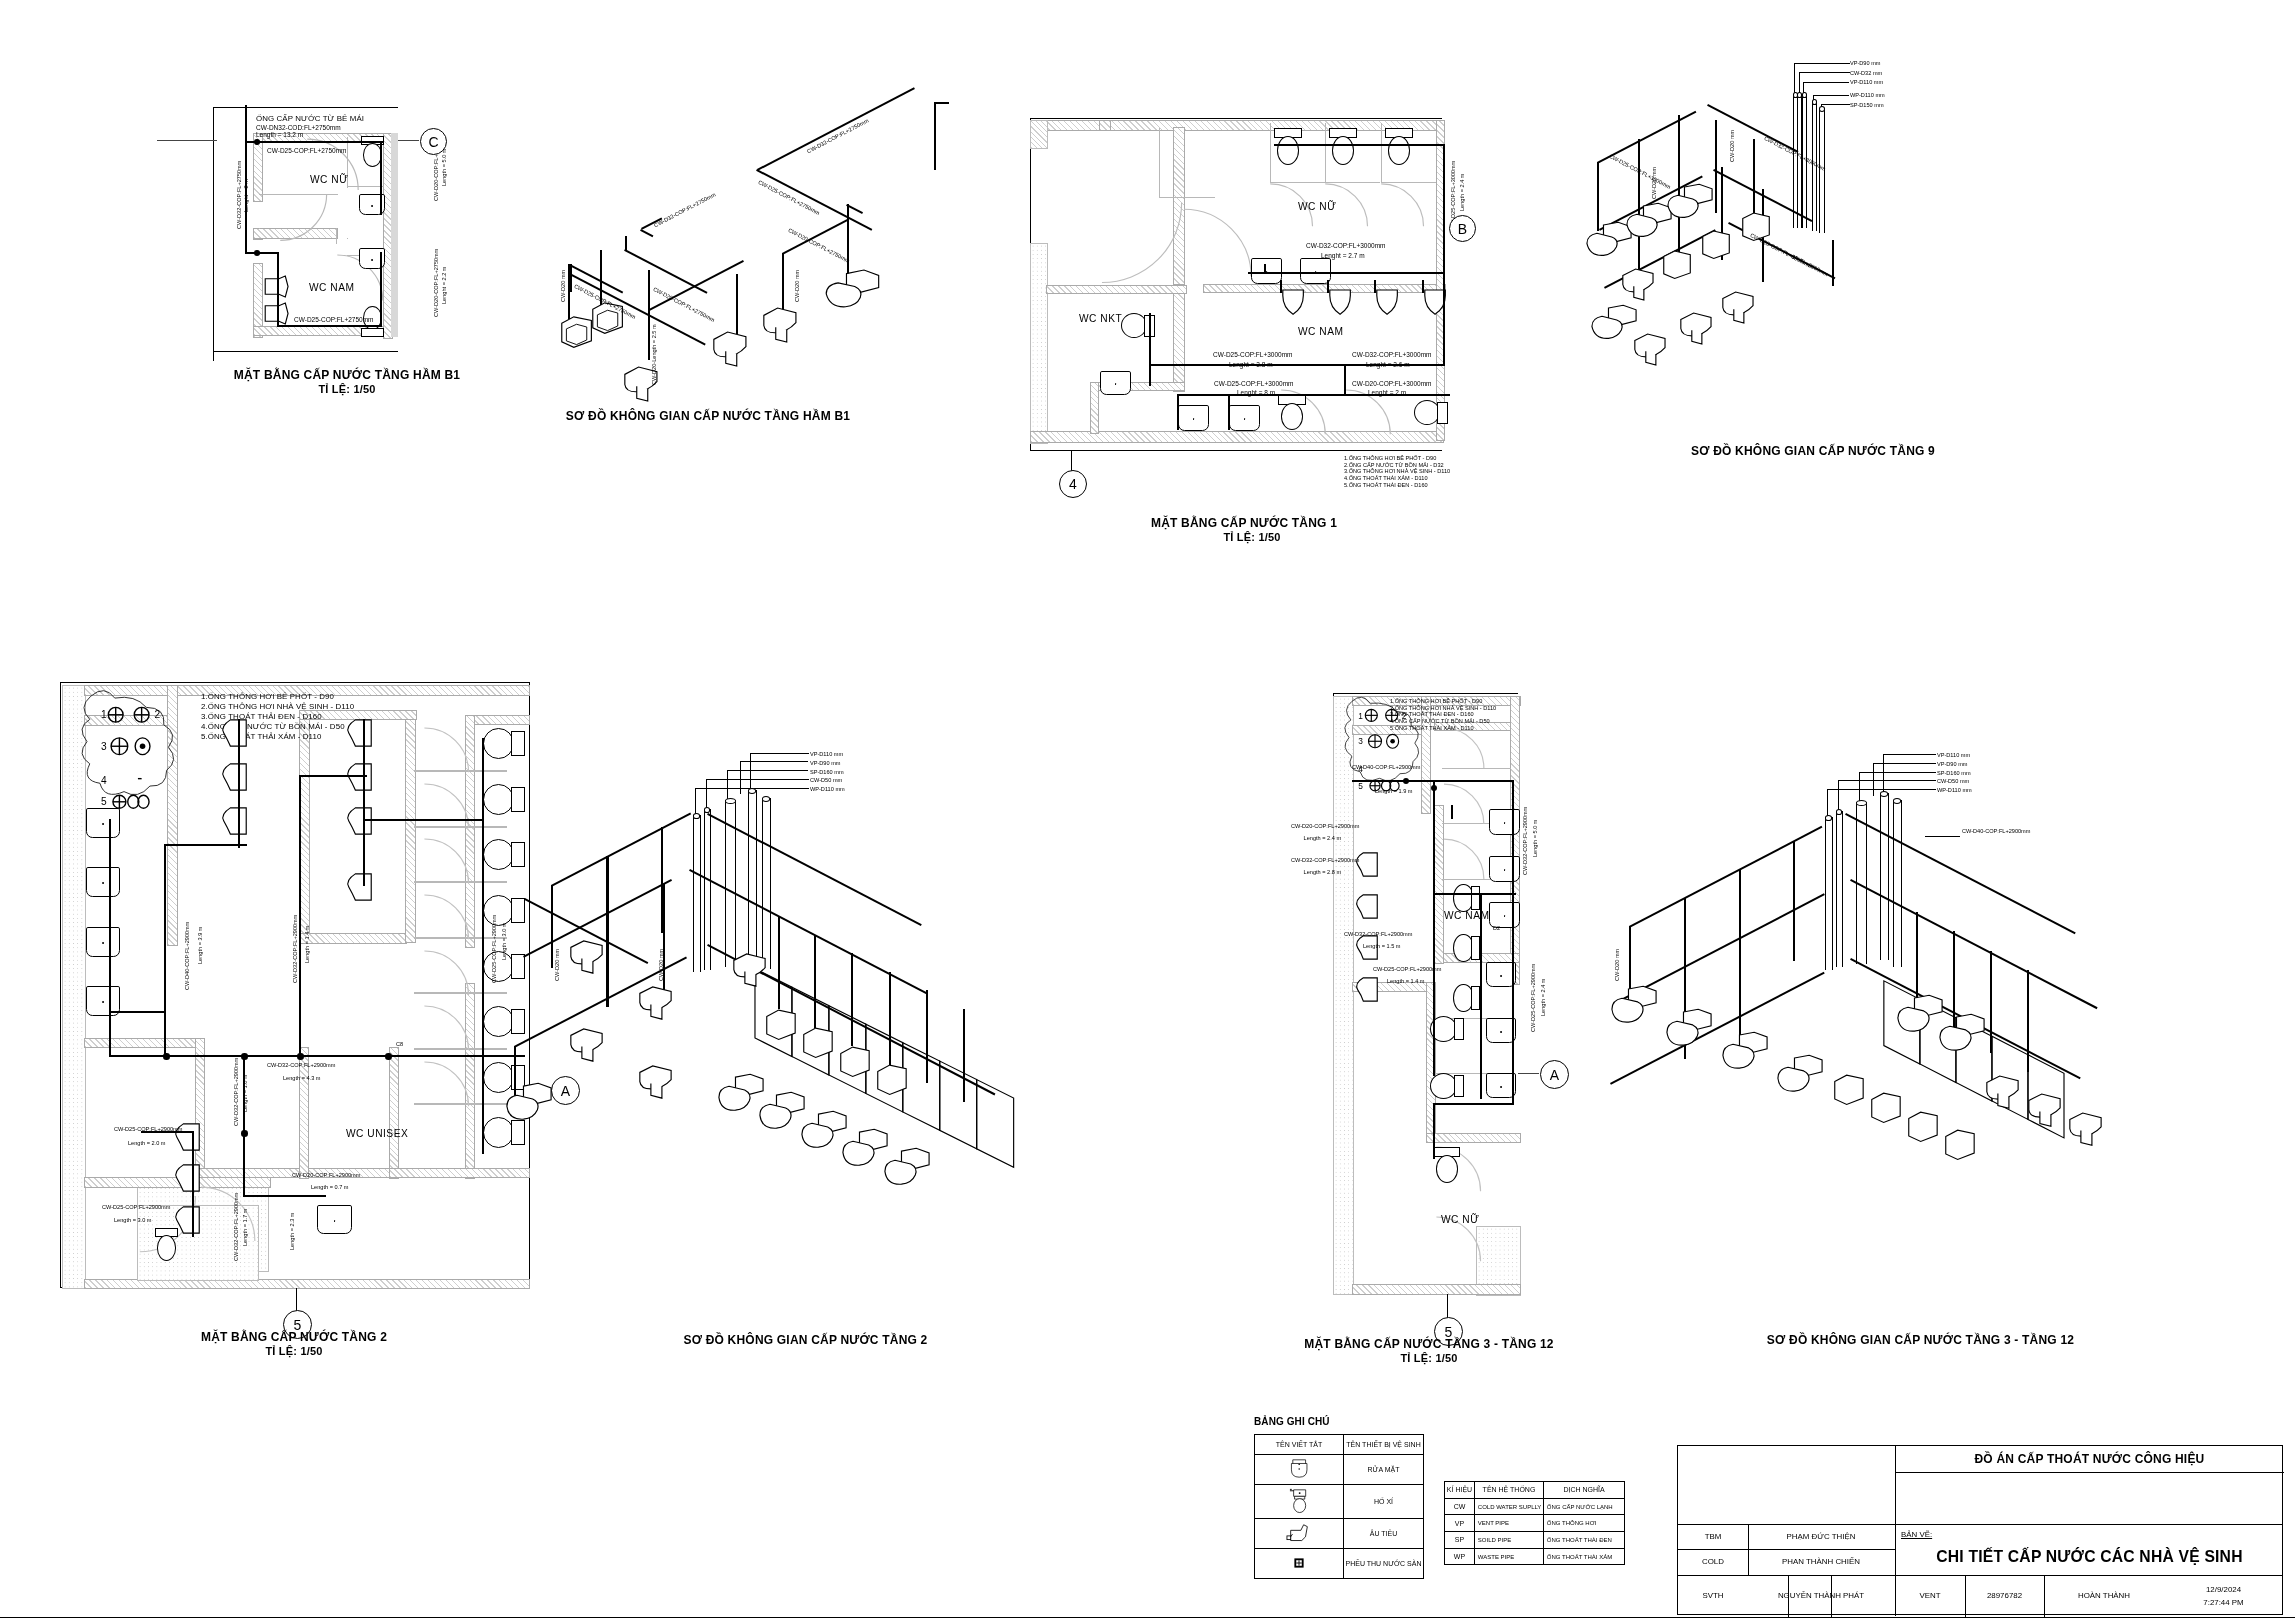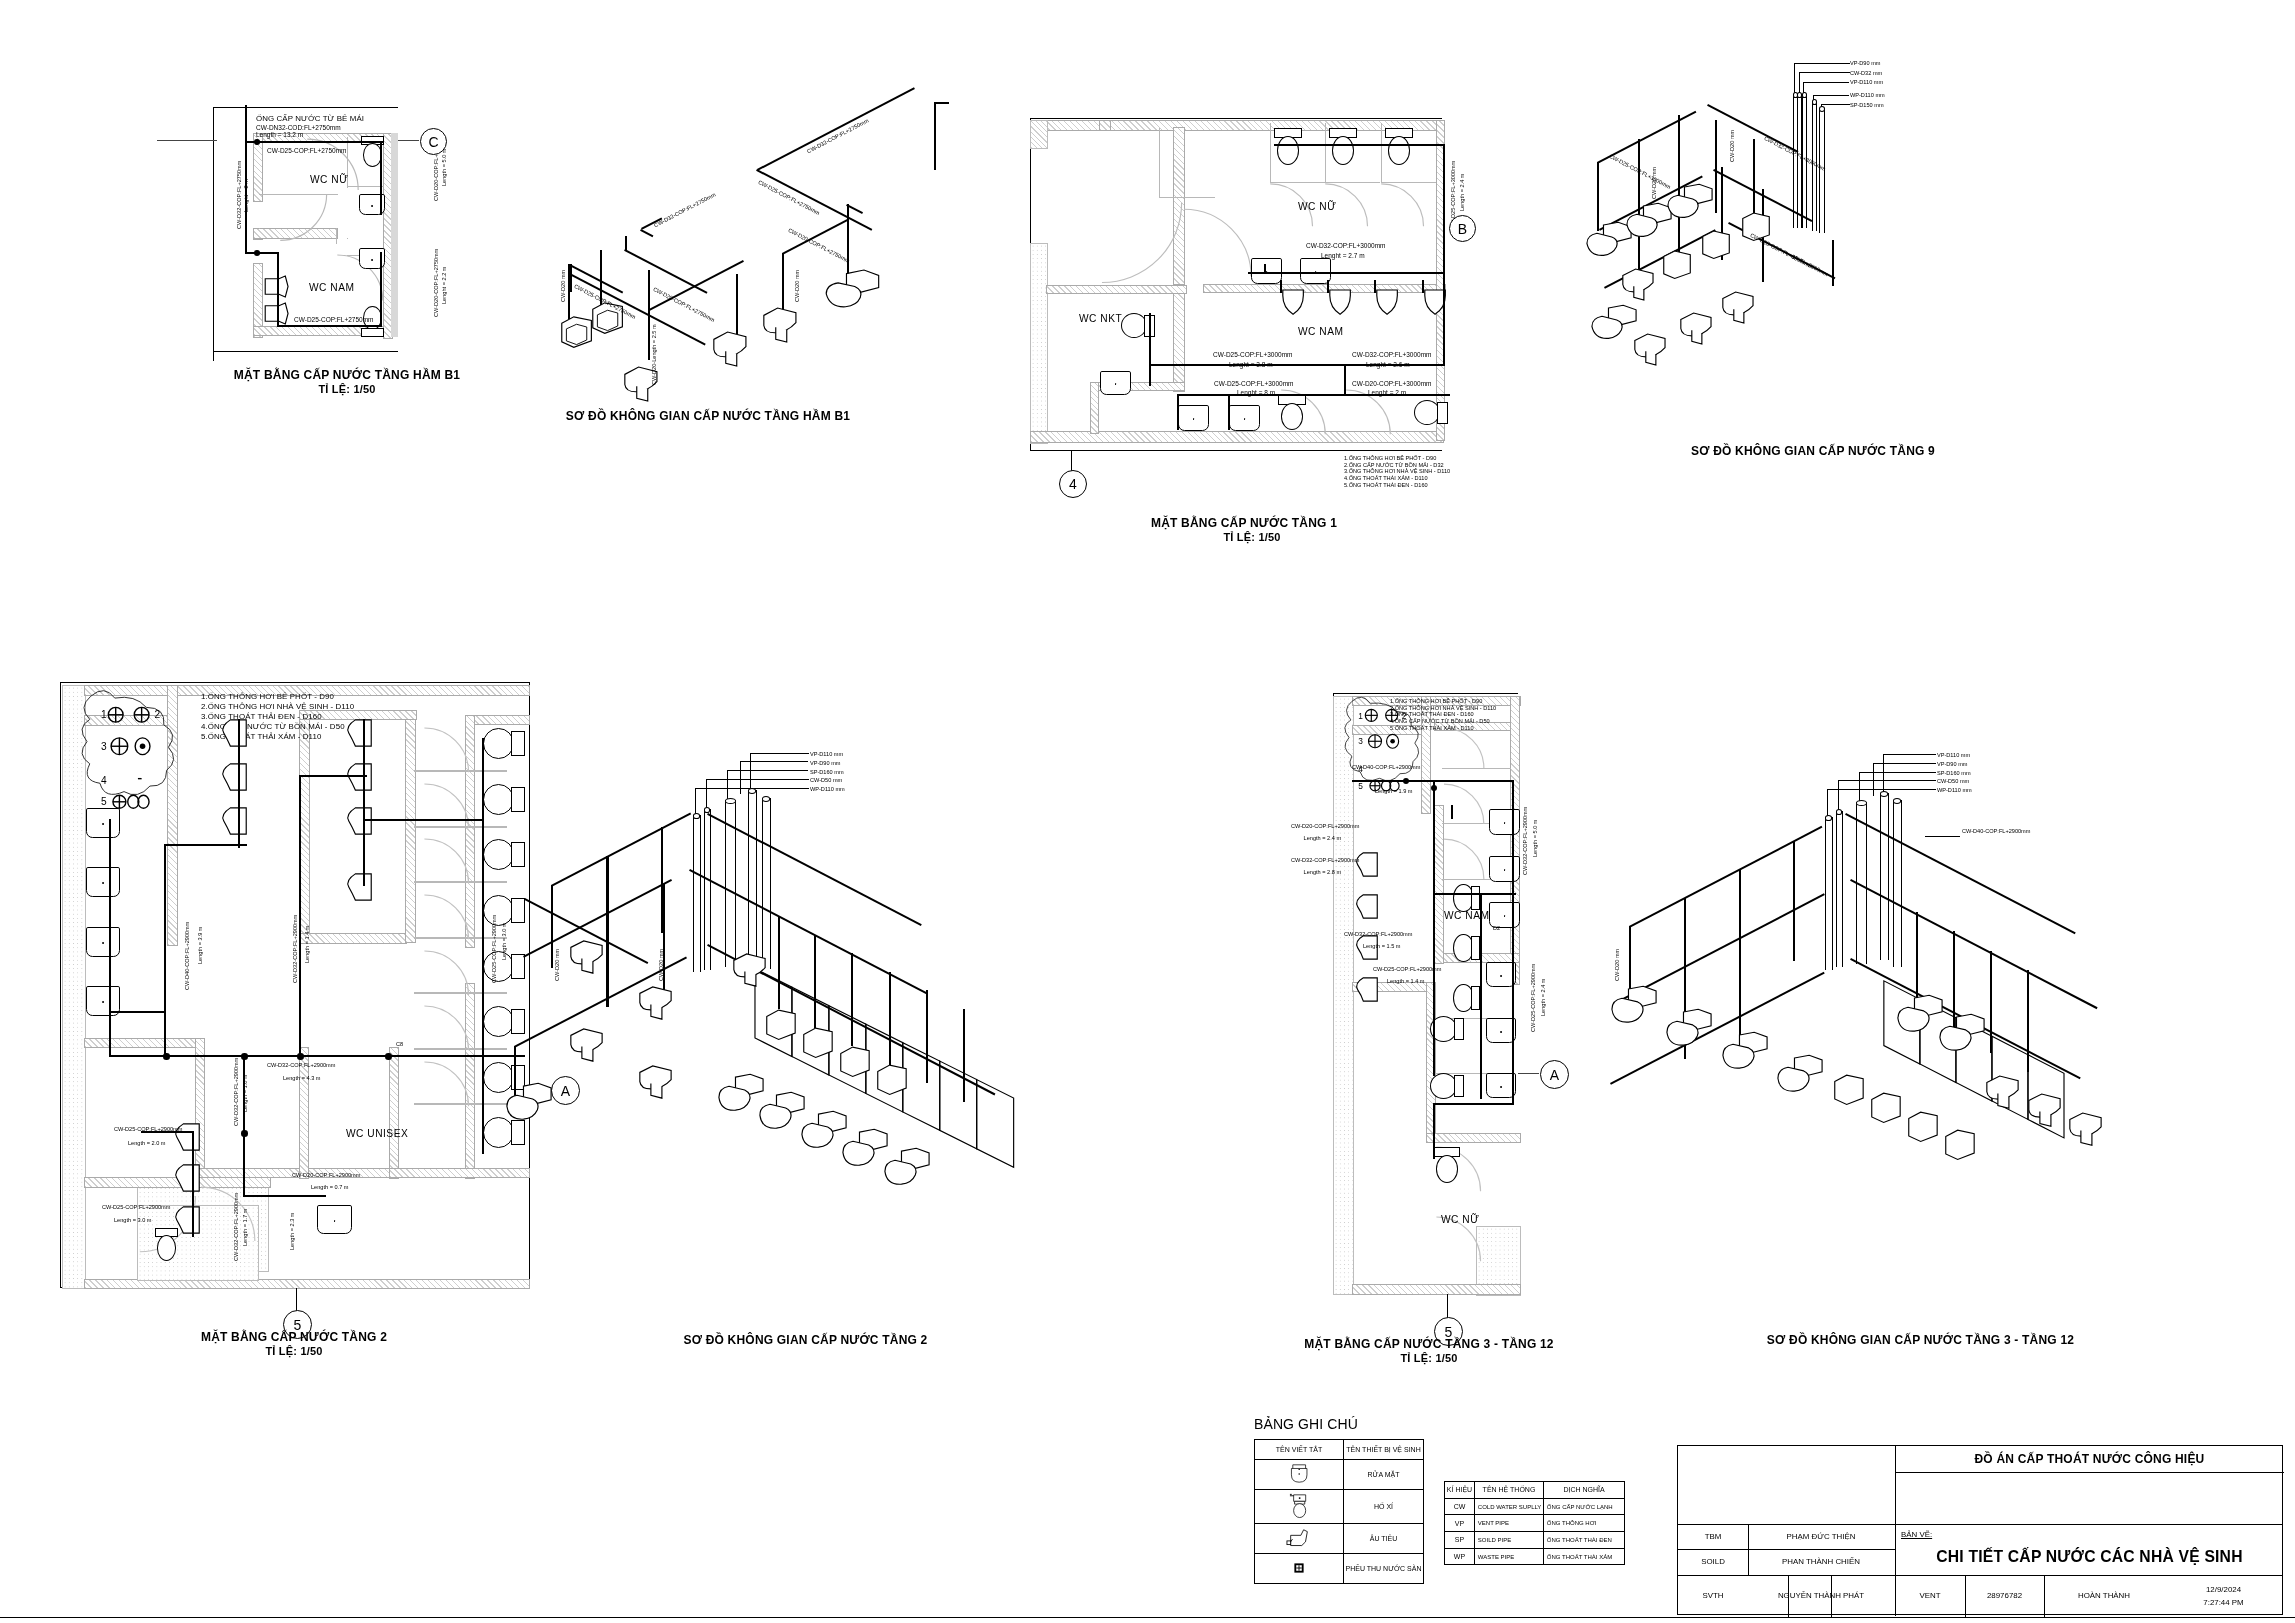--- a/index.html
+++ b/index.html
@@ -1100,21 +1100,21 @@
   </svg>
 
   <div class="abs lbl-xs" style="left:250px;top:106px;">CW-D40-COP:FL+2900mm</div>
   <div class="leader" style="left:213px;top:114px;width:35px;"></div>
   <div class="abs lbl-xs rot90" style="left:-98px;top:259px;">CW-D20 mm</div>
 
   <div class="abs dtitle" style="left:-69px;top:611px;width:555px;">SƠ ĐỒ KHÔNG GIAN CẤP NƯỚC TẦNG 3 - TẦNG 12</div>
 </div>
 
 <div class="abs" style="left:1254px;top:1416px;">
-  <div class="lbl" style="font-size:14px;font-weight:normal;margin-bottom:5.6px;">BẢNG GHI CHÚ</div>
+  <div class="lbl" style="font-size:10px;font-weight:bold;margin-bottom:5.6px;">BẢNG GHI CHÚ</div>
   <table class="tb" style="border:1.4px solid #000;">
     <tbody>
           <tr class="tb-head">
       <td style="width:88px;height:18.5px;">TÊN VIẾT TẮT</td>
       <td style="width:79px;">TÊN THIẾT BỊ VỆ SINH</td>
     </tr>
     <tr>
       <td style="height:29px;">
         <svg width="20.4" height="21" viewBox="0 0 44 46">
           <path d="M8,4 h28 v10 h-28 z" fill="#fff" stroke="#000" stroke-width="1.6"></path>
@@ -1212,21 +1212,21 @@
     <div class="tbtext-big">ĐỒ ÁN CẤP THOÁT NƯỚC CÔNG HIỆU</div>
   </div>
 
   <div class="cell" style="left:0;top:78px;width:70px;height:25.4px;">
     <div class="tbtext">TBM</div>
   </div>
   <div class="cell" style="left:70px;top:78px;width:146px;height:25.4px;">
     <div class="tbtext">PHẠM ĐỨC THIỆN</div>
   </div>
   <div class="cell" style="left:0;top:103px;width:70px;height:25.4px;">
-    <div class="tbtext">SOILD</div>
+    <div class="tbtext">COLD</div>
   </div>
   <div class="cell" style="left:70px;top:103px;width:146px;height:25.4px;">
     <div class="tbtext">PHAN THÀNH CHIẾN</div>
   </div>
 
   <div class="abs" style="left:223px;top:82px;">
     <span class="tbtext" style="text-decoration:underline;">BẢN VẼ:</span>
   </div>
   <div class="cell" style="left:217px;top:92px;width:389px;height:37px;">
     <div class="tbtext-huge">CHI TIẾT CẤP NƯỚC CÁC NHÀ VỆ SINH</div>

